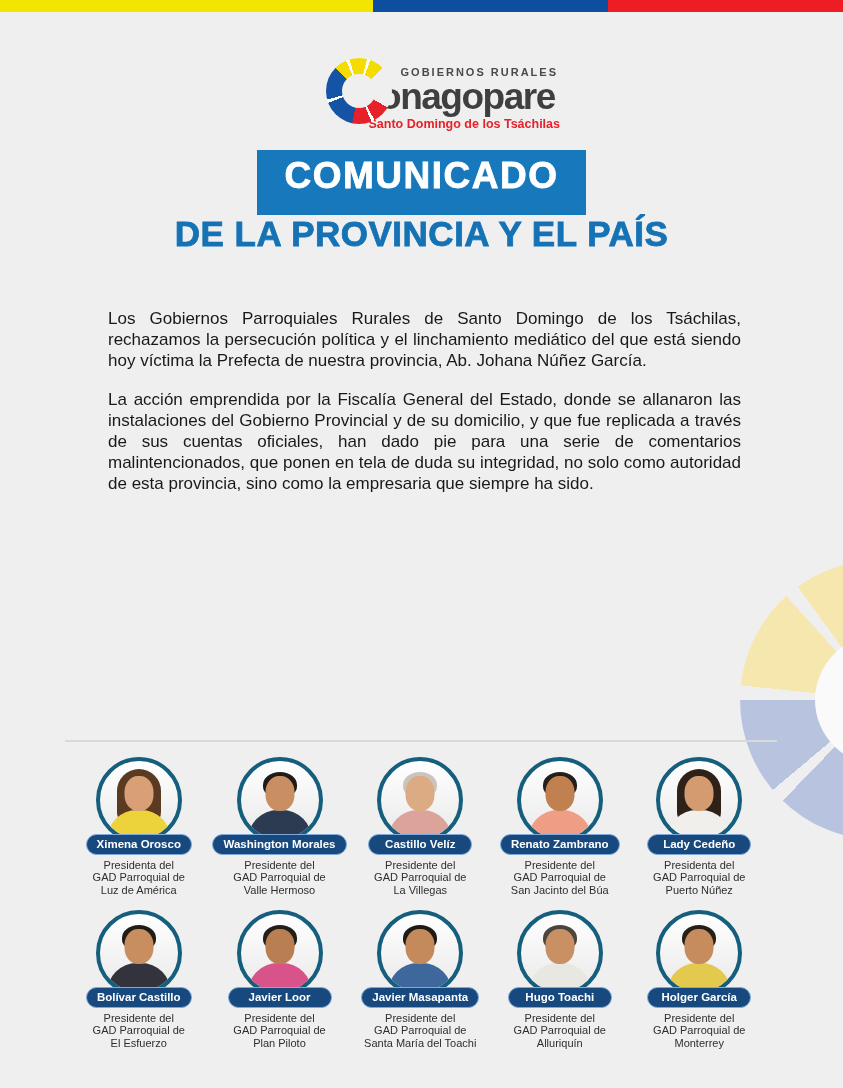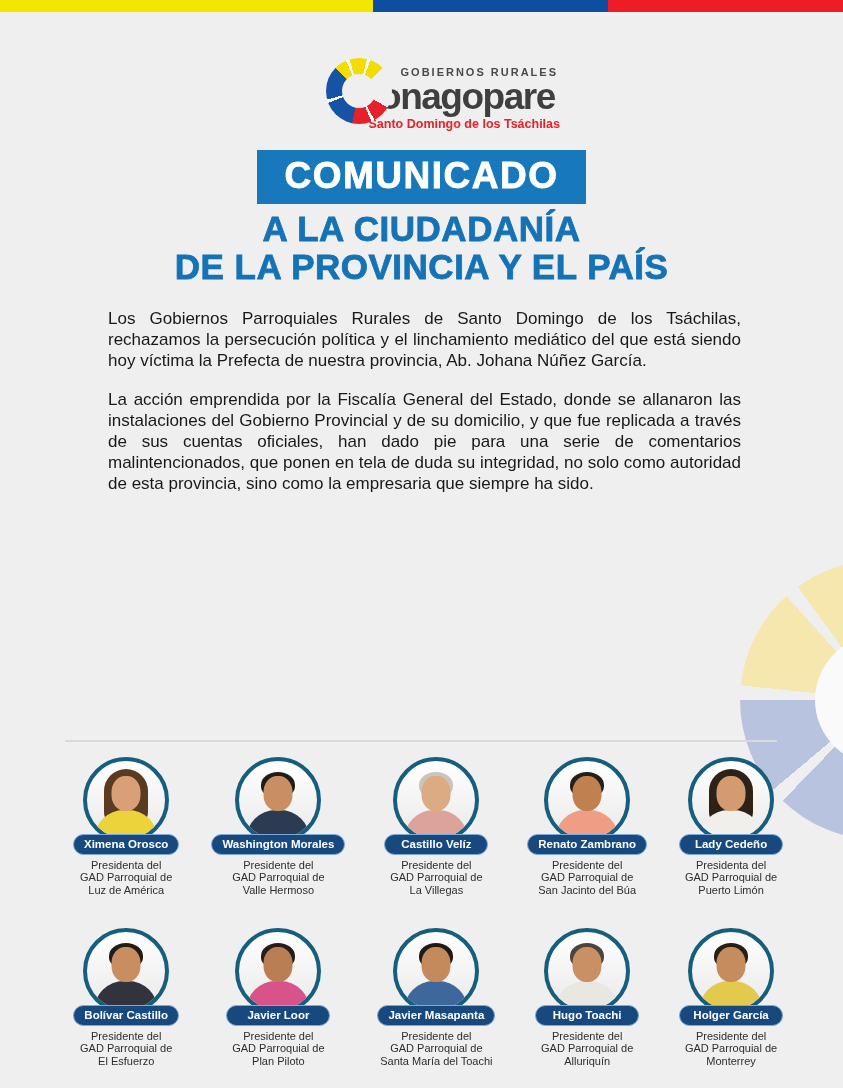--- a/index.html
+++ b/index.html
@@ -33,21 +33,21 @@
   .logo-texts{margin-left:-32px;margin-top:8px;width:200px;}
   .logo-top{font-size:11px;font-weight:bold;letter-spacing:2px;color:#4a4a4a;text-align:right;padding-right:2px;}
   .logo-word{font-size:37px;font-weight:bold;letter-spacing:-1.5px;color:var(--logo-text);line-height:1.0;margin-top:0px;}
   .logo-bottom{font-size:12.5px;font-weight:bold;color:var(--logo-red);text-align:right;margin-top:2px;}
 
   
   .heading{position:absolute;top:150px;left:0;width:100%;text-align:center;}
   .banner{
     display:inline-block;background:var(--banner-blue);color:#fff;
     font-size:37px;font-weight:bold;letter-spacing:1.5px;
-    padding:5px 28px 7px;-webkit-text-stroke:0.8px #fff;
+    padding:5px 28px 18px;-webkit-text-stroke:0.8px #fff;
   }
   .hline{
     color:var(--heading-blue);font-size:35px;font-weight:bold;line-height:1.08;
     letter-spacing:0.5px;-webkit-text-stroke:0.8px var(--heading-blue);
   }
   .hline.first{margin-top:6px;}
 
   
   .body-text{position:absolute;top:309px;left:108px;width:633px;
     color:var(--body-text);font-size:17px;line-height:1.225;text-align:justify;}
@@ -63,21 +63,21 @@
       var(--wm-yellow) 276deg 318deg, var(--page-bg) 318deg 324deg,
       var(--wm-yellow) 324deg 360deg);
   }
   .watermark::after{content:"";position:absolute;inset:75px;border-radius:50%;background:#fafafb;}
 
   .divider{position:absolute;top:740px;left:65px;width:712px;height:2px;background:#d9d9d9;}
 
   
   .members{
     position:absolute;top:757px;left:73px;width:692px;
-    display:grid;grid-template-columns:repeat(5,1fr);column-gap:8px;row-gap:14px;gap:32px;
+    display:grid;grid-template-columns:repeat(5,1fr);column-gap:8px;row-gap:14px;
   }
   .member{display:flex;flex-direction:column;align-items:center;}
   .photo{
     position:relative;width:78px;height:78px;border-radius:50%;
     border:4px solid var(--ring-teal);overflow:hidden;
     background:linear-gradient(180deg,#ffffff 0%,#e9e9e9 100%);
   }
   .hair{position:absolute;z-index:1;top:11px;left:50%;transform:translateX(-50%);
     width:34px;height:26px;border-radius:50% 50% 45% 45%;}
   .photo[data-hairstyle="long"] .hair{top:8px;width:44px;height:58px;border-radius:22px 22px 15px 15px;}
@@ -109,21 +109,20 @@
     <div class="logo-ring"></div>
     <div class="logo-texts">
       <div class="logo-top">GOBIERNOS RURALES</div>
       <div class="logo-word">conagopare</div>
       <div class="logo-bottom">Santo Domingo de los Tsáchilas</div>
     </div>
   </div>
 
   <div class="heading">
     <div class="banner">COMUNICADO</div>
-    <div class="hline first">A LA CIUDADANÍA</div>
     <div class="hline">DE LA PROVINCIA Y EL PAÍS</div>
   </div>
 
   <div class="body-text">
     <p>Los Gobiernos Parroquiales Rurales de Santo Domingo de los Tsáchilas, rechazamos la persecución política y el linchamiento mediático del que está siendo hoy víctima la Prefecta de nuestra provincia, Ab. Johana Núñez García.</p>
     <p>La acción emprendida por la Fiscalía General del Estado, donde se allanaron las instalaciones del Gobierno Provincial y de su domicilio, y que fue replicada a través de sus cuentas oficiales, han dado pie para una serie de comentarios malintencionados, que ponen en tela de duda su integridad, no solo como autoridad de esta provincia, sino como la empresaria que siempre ha sido.</p>
   </div>
 
   <div class="watermark"></div>
   <div class="divider"></div>
@@ -189,21 +188,21 @@
     <div class="member">
       <div class="photo" data-hairstyle="long">
         <div class="hair" style="background: rgb(46, 34, 24);"></div>
         <div class="head" style="background: rgb(212, 155, 112);"></div>
         <div class="torso" style="background: rgb(241, 239, 236);"></div>
       </div>
       <div class="pill">Lady Cedeño</div>
       <div class="role">
         <span>Presidenta del</span>
         <span>GAD Parroquial de</span>
-        <span>Puerto Limón</span>
+        <span>Puerto Núñez</span>
       </div>
     </div>
 
     <div class="member">
       <div class="photo" data-hairstyle="short">
         <div class="hair" style="background: rgb(32, 28, 24);"></div>
         <div class="head" style="background: rgb(200, 142, 96);"></div>
         <div class="torso" style="background: rgb(51, 51, 61);"></div>
       </div>
       <div class="pill">Bolívar Castillo</div>

